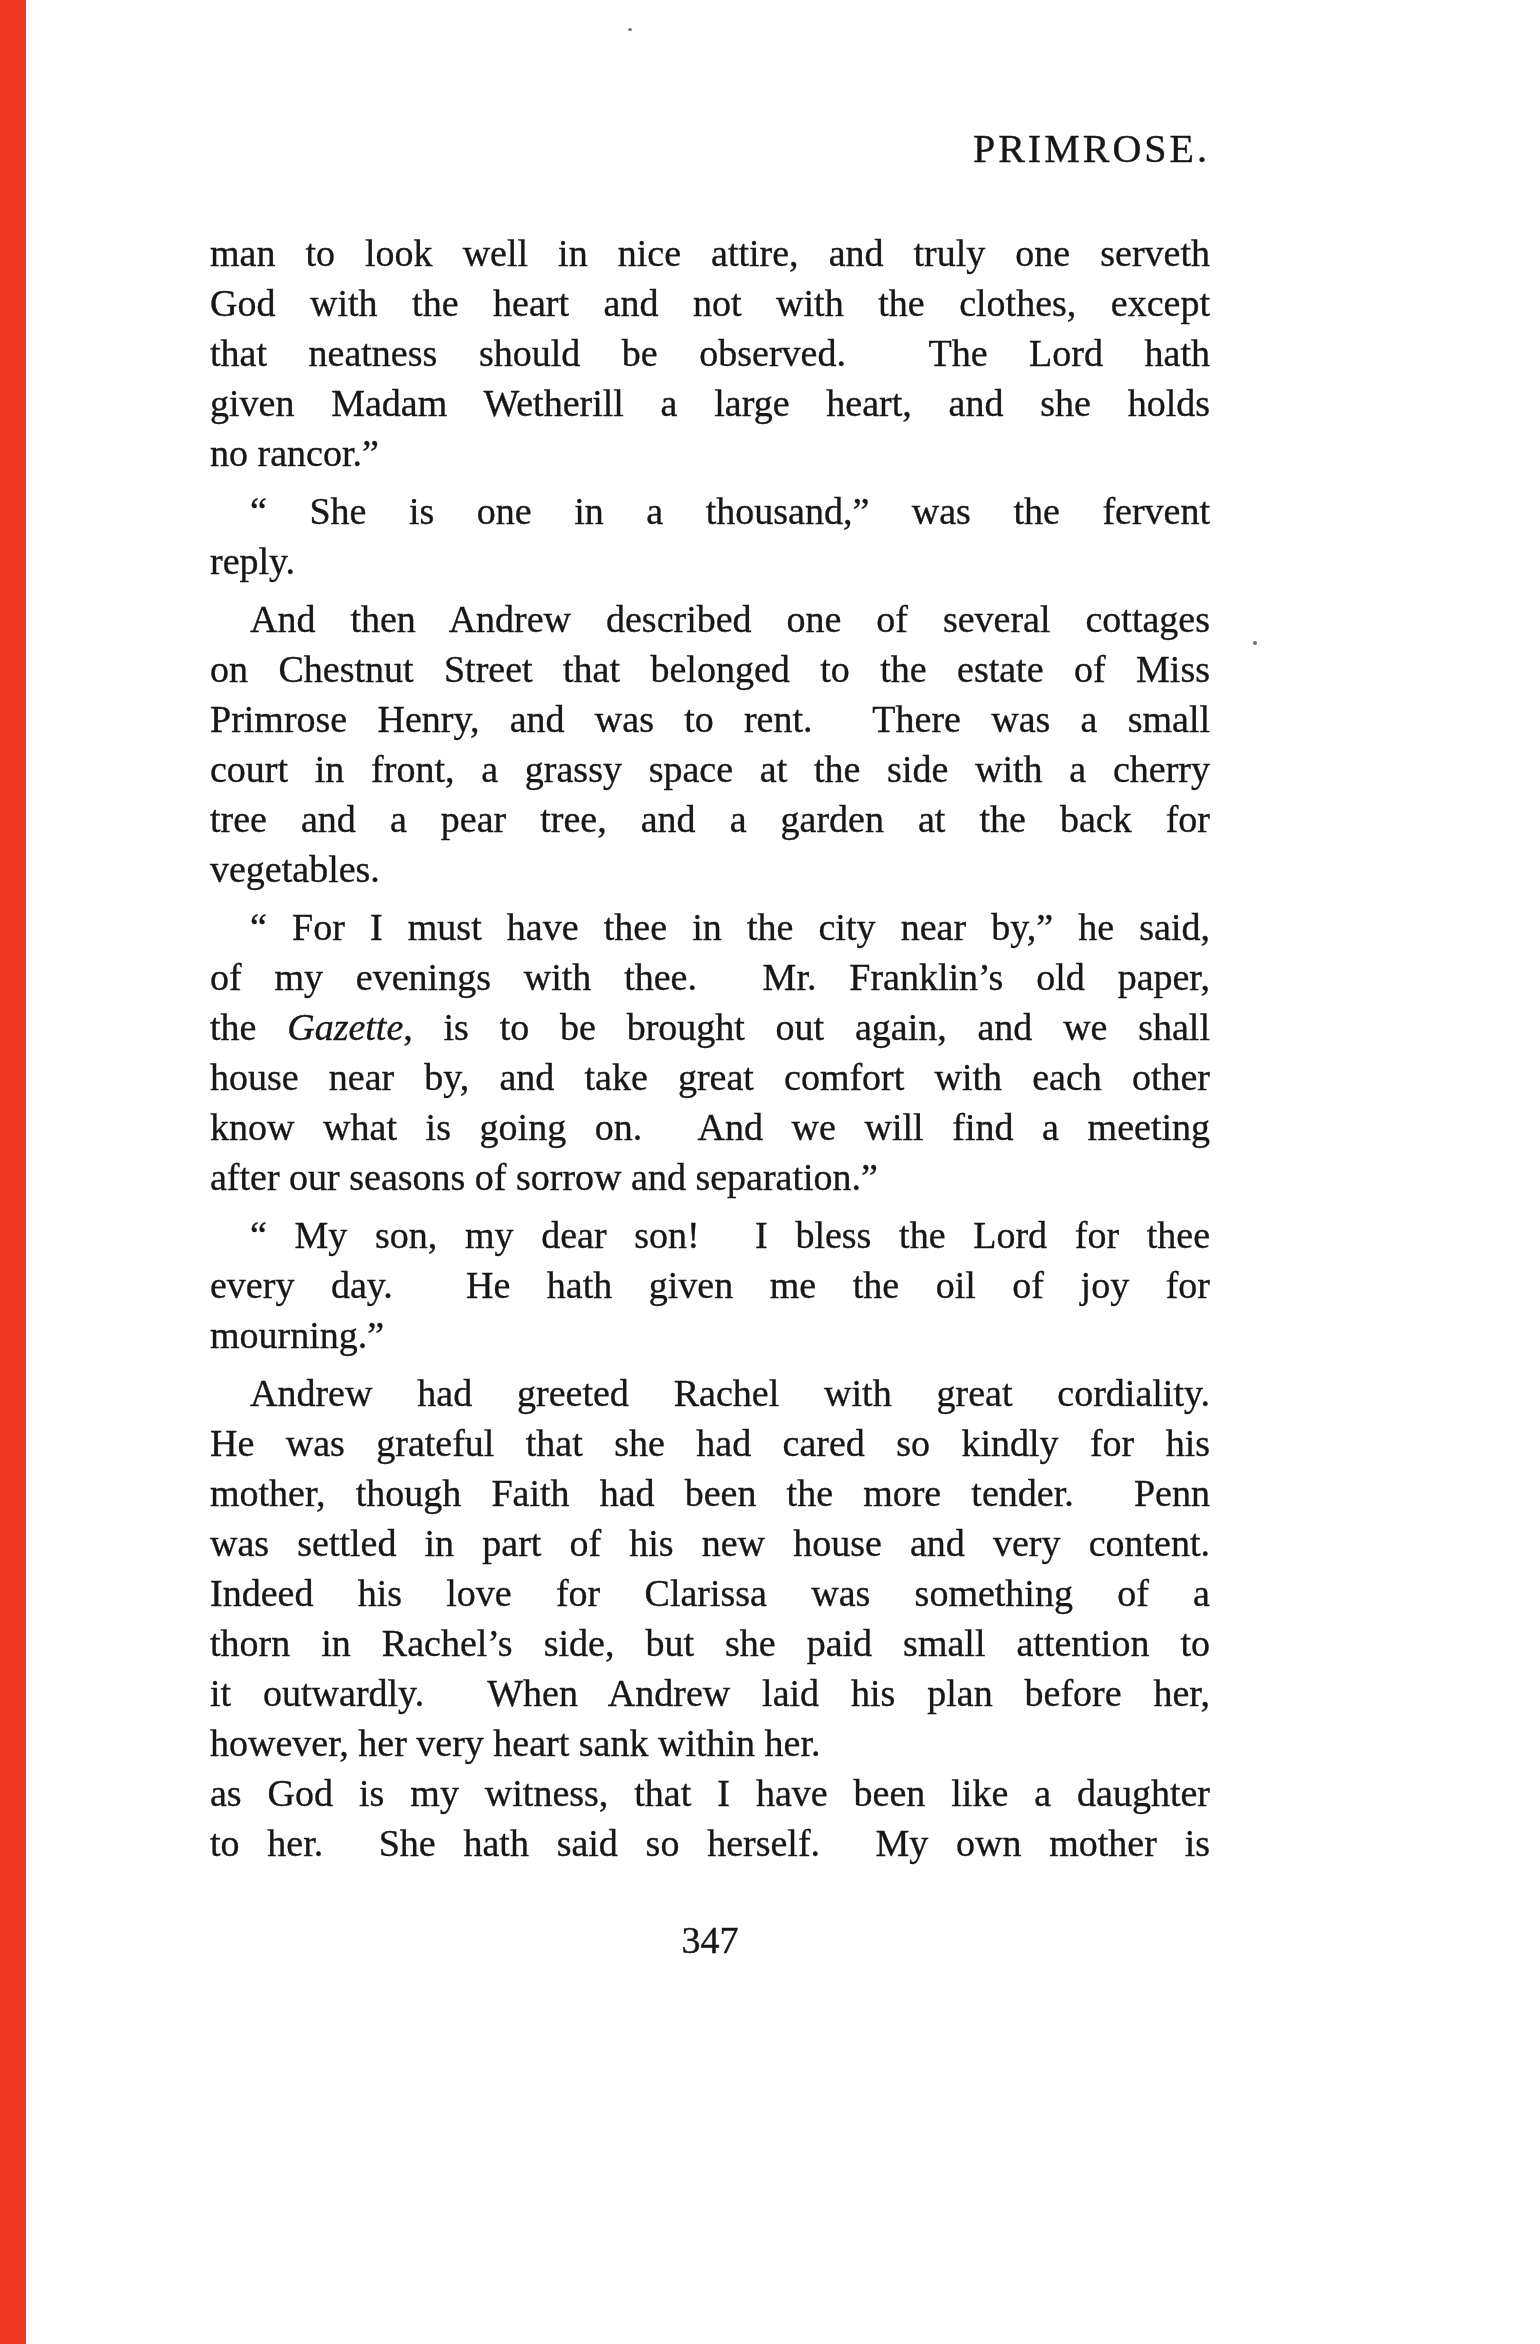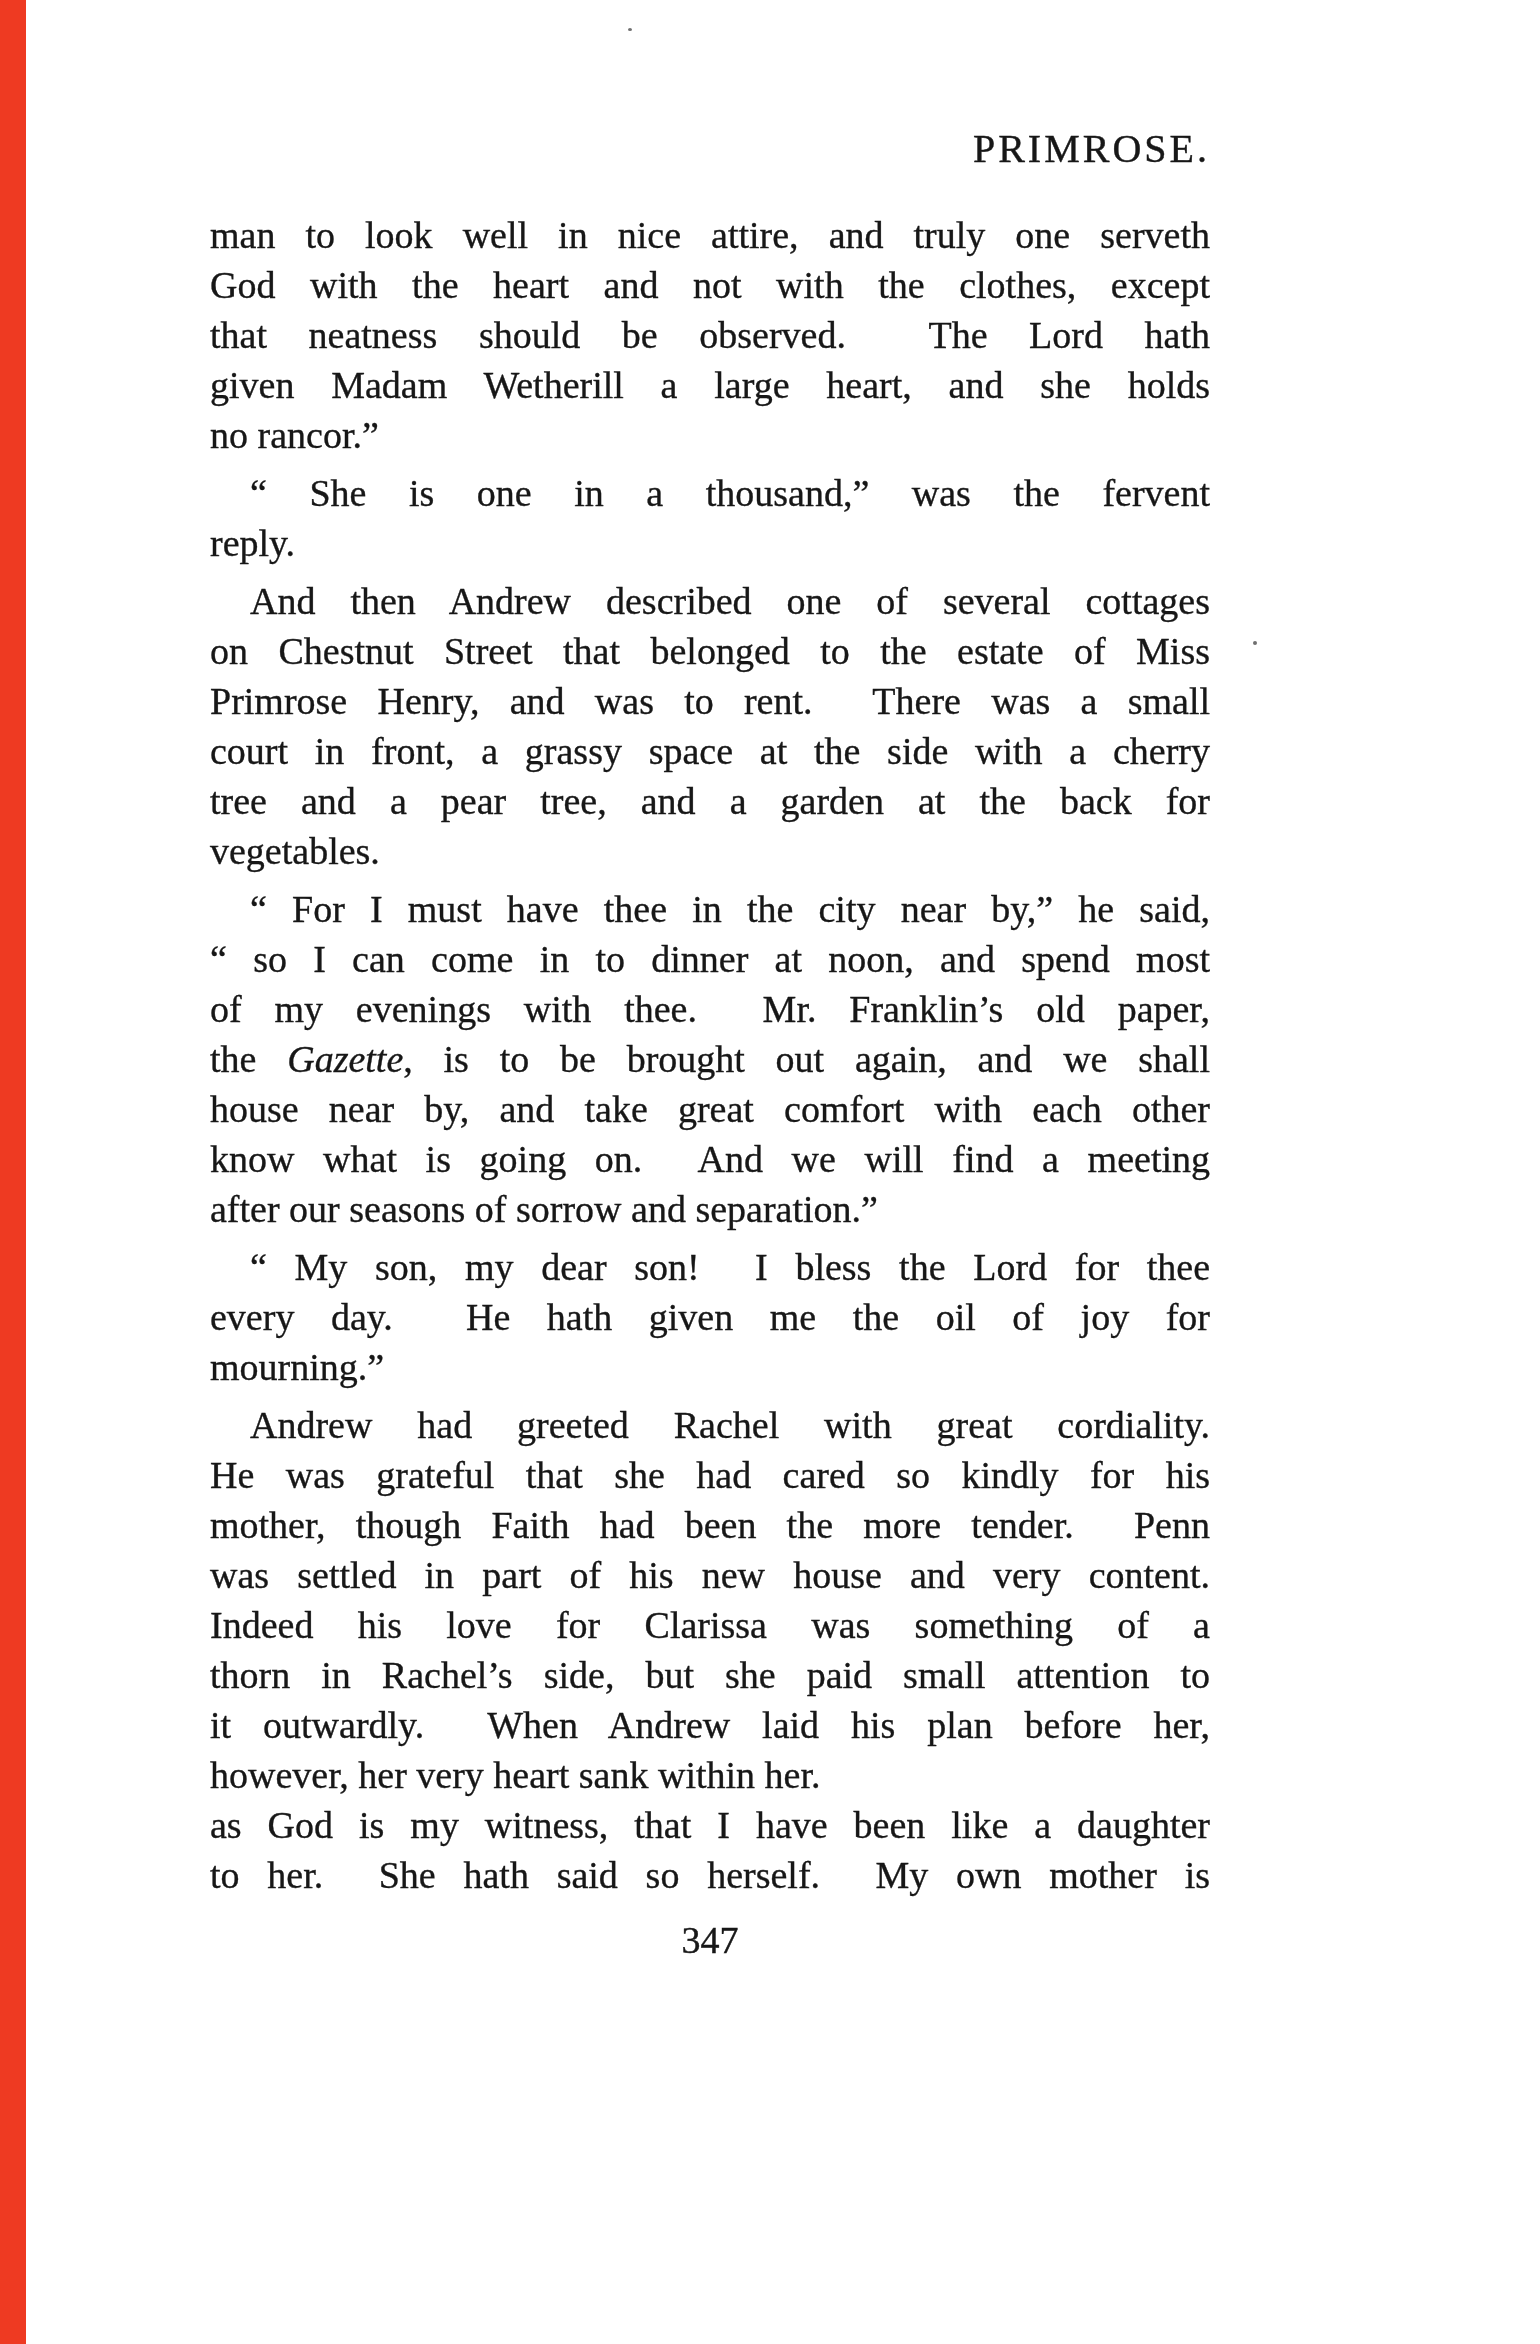--- a/index.html
+++ b/index.html
@@ -21,21 +21,21 @@
     left: 210px; top: 126px;
     width: 1000px;
     text-align: right;
     font-size: 40px;
     letter-spacing: 3px;
     line-height: 46px;
     -webkit-text-stroke: 0.4px #171717;
   }
   .text-block {
     position: absolute;
-    left: 210px; top: 210px;
+    left: 210px; top: 228px;
     width: 1000px;
   }
   .line {
     font-size: 38px;
     line-height: 50px;
     height: 50px;
     text-align: justify;
     text-align-last: justify;
     text-justify: inter-word;
     white-space: pre-wrap;
@@ -75,21 +75,20 @@
     <div class="line last">no rancor.”</div>
     <div class="line indent">“ She is one in a thousand,” was the fervent</div>
     <div class="line last">reply.</div>
     <div class="line indent">And then Andrew described one of several cottages</div>
     <div class="line">on Chestnut Street that belonged to the estate of Miss</div>
     <div class="line">Primrose Henry, and was to rent.  There was a small</div>
     <div class="line">court in front, a grassy space at the side with a cherry</div>
     <div class="line">tree and a pear tree, and a garden at the back for</div>
     <div class="line last">vegetables.</div>
     <div class="line indent">“ For I must have thee in the city near by,” he said,</div>
-    <div class="line">“ so I can come in to dinner at noon, and spend most</div>
     <div class="line">of my evenings with thee.  Mr. Franklin’s old paper,</div>
     <div class="line"><span>the </span><span class="it">Gazette</span><span>, is to be brought out again, and we shall</span></div>
     <div class="line">house near by, and take great comfort with each other</div>
     <div class="line">know what is going on.  And we will find a meeting</div>
     <div class="line last">after our seasons of sorrow and separation.”</div>
     <div class="line indent">“ My son, my dear son!  I bless the Lord for thee</div>
     <div class="line">every day.  He hath given me the oil of joy for</div>
     <div class="line last">mourning.”</div>
     <div class="line indent">Andrew had greeted Rachel with great cordiality.</div>
     <div class="line">He was grateful that she had cared so kindly for his</div>

